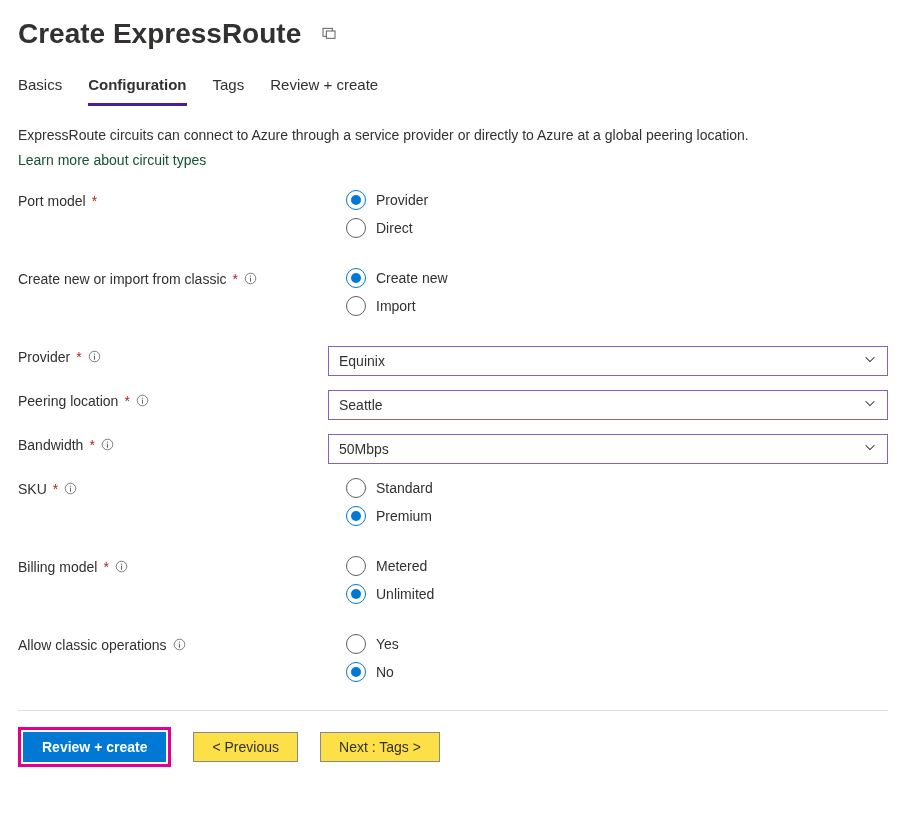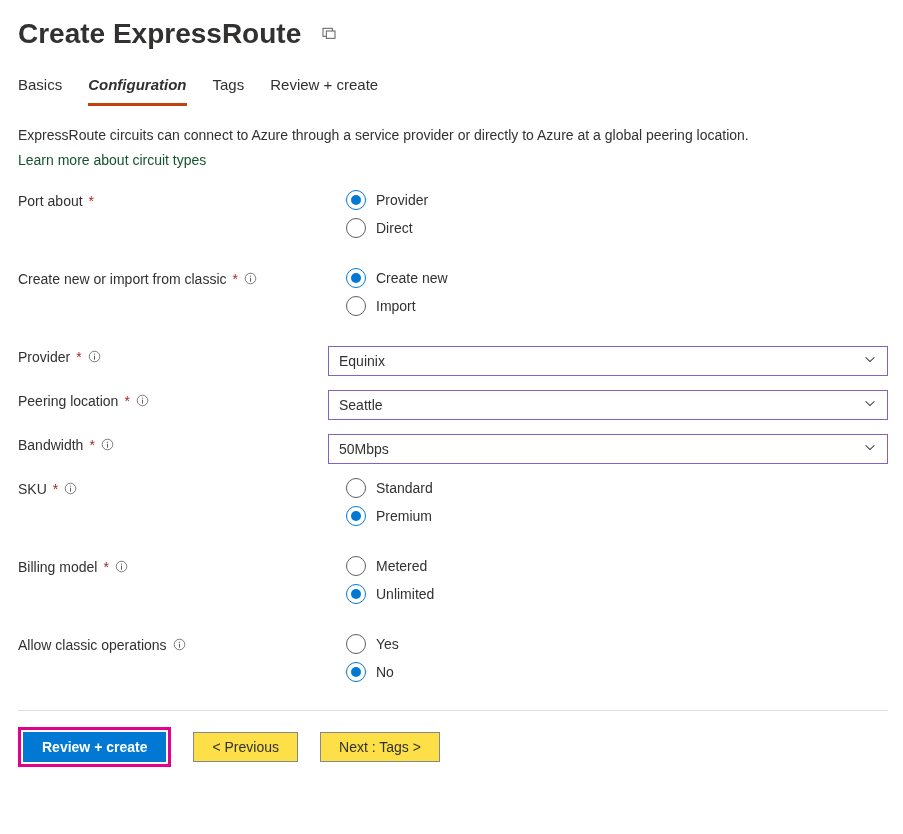--- a/index.html
+++ b/index.html
@@ -10,21 +10,21 @@
     padding: 18px 18px 14px 18px;
     color: #323130;
     font-size: 14px;
   }
   .page { width: 870px; }
   .header-row { display: flex; align-items: center; gap: 20px; margin-bottom: 22px; }
   .page-title { font-size: 28px; font-weight: 600; margin: 0; color: #323130; }
   .feedback-icon svg { width: 16px; height: 16px; stroke: #605e5c; fill: none; }
   .tabs { display: flex; gap: 26px; border-bottom: none; margin-bottom: 20px; }
   .tab { font-size: 15px; color: #323130; padding: 4px 0 10px 0; cursor: pointer; }
-  .tab.active { font-weight: 600; border-bottom: 3px solid #c2410c; font-style: italic; }
+  .tab.active { font-weight: 600; border-bottom: 3px solid #4c1d95; }
   .desc { margin-bottom: 6px; line-height: 1.4; color: #323130; }
   .link { color: #14532d; cursor: pointer; }
   .form { margin-top: 22px; }
   .field-row { display: flex; align-items: flex-start; margin-bottom: 14px; }
   .field-row.tall { margin-bottom: 30px; }
   .label-cell { width: 328px; display: flex; align-items: center; gap: 6px; padding-top: 3px; }
   .label-text { color: #323130; }
   .req { color: #a4262c; }
   .info-icon svg { width: 13px; height: 13px; display:block; }
   .control-cell { flex: 1; }
@@ -73,21 +73,21 @@
     <div class="tab">Review + create</div>
   </div>
 
   <div class="desc">ExpressRoute circuits can connect to Azure through a service provider or directly to Azure at a global peering location.</div>
   <div class="link">Learn more about circuit types</div>
 
   <div class="form">
 
     <div class="field-row tall">
       <div class="label-cell">
-        <span class="label-text">Port about</span>
+        <span class="label-text">Port model</span>
         <span class="req">*</span>
       </div>
       <div class="control-cell">
         <div class="radio-group">
           <div class="radio-opt selected">
             <span class="radio-outer">
                 <span class="radio-inner"></span>
               </span>
             <span>Provider</span>
           </div>

